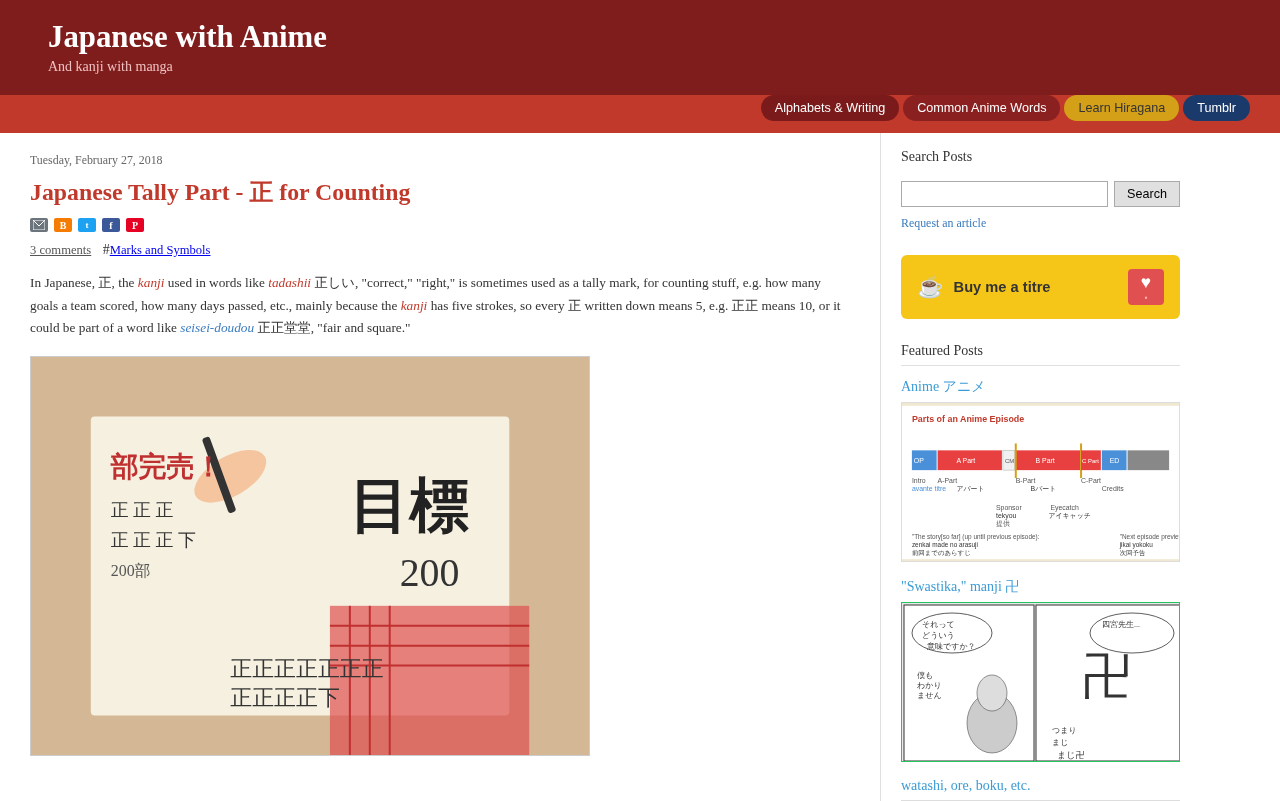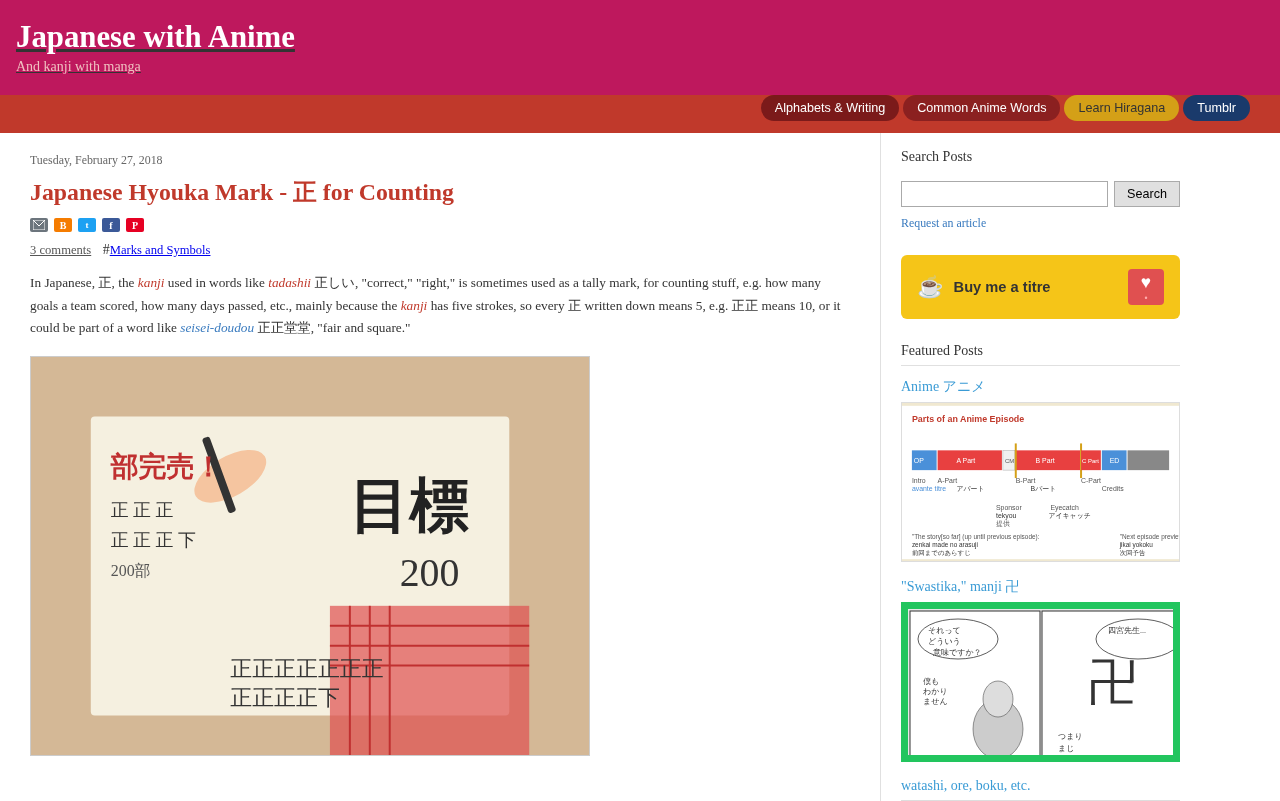--- a/index.html
+++ b/index.html
@@ -1,22 +1,21 @@
 <!DOCTYPE html>
 <html><head>
   <meta charset="utf-8">
   <style>
     * { margin: 0; padding: 0; box-sizing: border-box; }
     body { font-family: Georgia, serif; font-size: 14px; color: #333; background: #fff; }
 
     
     #header {
-      background: #be185d;
-      padding: 20px 30px 20px 16px;
-      text-decoration: underline;
+      background: #7f1d1d;
+      padding: 20px 30px 20px 48px;
     }
     #header h1 {
       color: #fff;
       font-size: 2.2em;
       font-weight: bold;
       font-family: Georgia, serif;
     }
     #header p.tagline {
       color: #f0c0c0;
       font-size: 1em;
@@ -252,21 +251,21 @@
       align-items: center;
       justify-content: center;
       overflow: hidden;
       position: relative;
     }
 
     .featured-img-swastika {
       width: 100%;
       height: 160px;
       background: #eab308;
-      border: 7px solid #22c55e;
+      border: 1px solid #22c55e;
       margin-bottom: 10px;
       overflow: hidden;
       position: relative;
     }
 
     .featured-img-watashi {
       width: 100%;
       height: 90px;
       background: #e0e0e0;
       border: 1px solid #ddd;
@@ -288,21 +287,21 @@
   <button class="nav-btn yellow">Learn Hiragana</button>
   <button class="nav-btn dark-blue">Tumblr</button>
 </div>
 
 <div id="layout">
 
   <div id="main">
 
     <div class="post-date">Tuesday, February 27, 2018</div>
 
-    <h2 class="post-title">Japanese Hyouka Mark - 正 for Counting</h2>
+    <h2 class="post-title">Japanese Tally Part - 正 for Counting</h2>
 
     <div class="post-actions">
       <span class="action-icon" style="background:#6c757d; border-radius:2px; width:18px; height:14px; display:inline-flex; align-items:center; justify-content:center;">
         <svg width="12" height="10" viewBox="0 0 12 10" fill="white">
             <rect x="0" y="0" width="12" height="10" rx="1" fill="none" stroke="white" stroke-width="1"></rect>
             <polyline points="0,0 6,6 12,0" fill="none" stroke="white" stroke-width="1"></polyline>
           </svg>
       </span>
       <span class="action-icon" style="background:#f57c00; border-radius:2px; width:18px; height:14px; display:inline-flex; align-items:center; justify-content:center; color:white; font-size:10px; font-weight:bold;">B</span>
       <span class="action-icon" style="background:#1da1f2; border-radius:2px; width:18px; height:14px; display:inline-flex; align-items:center; justify-content:center; color:white; font-size:9px; font-weight:bold;">t</span>

